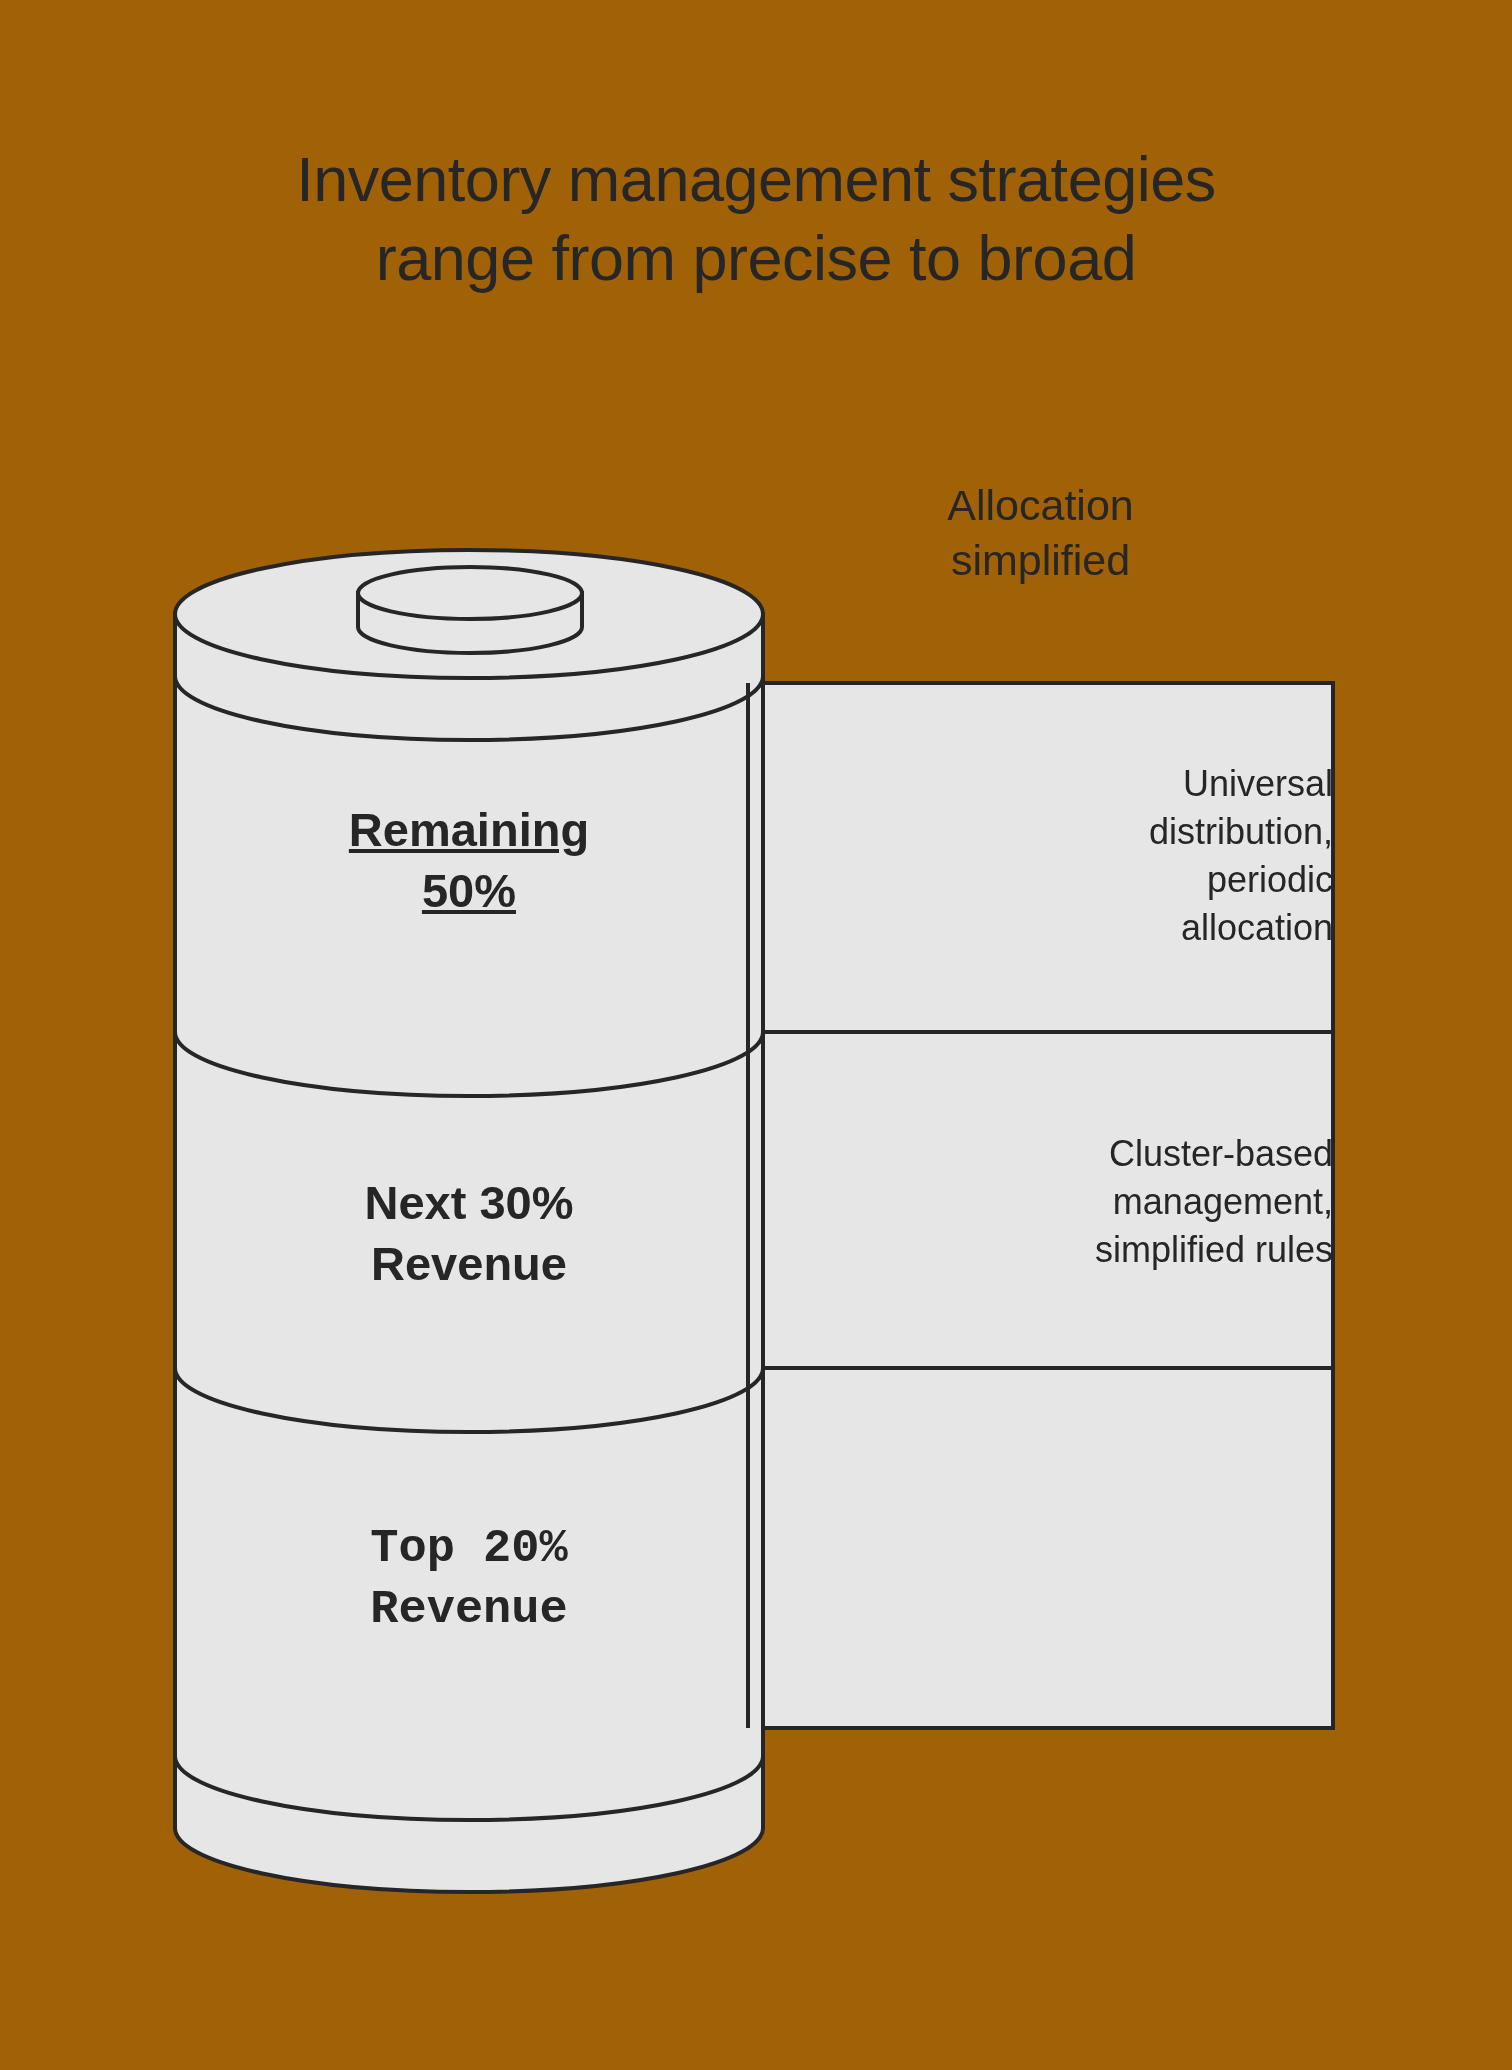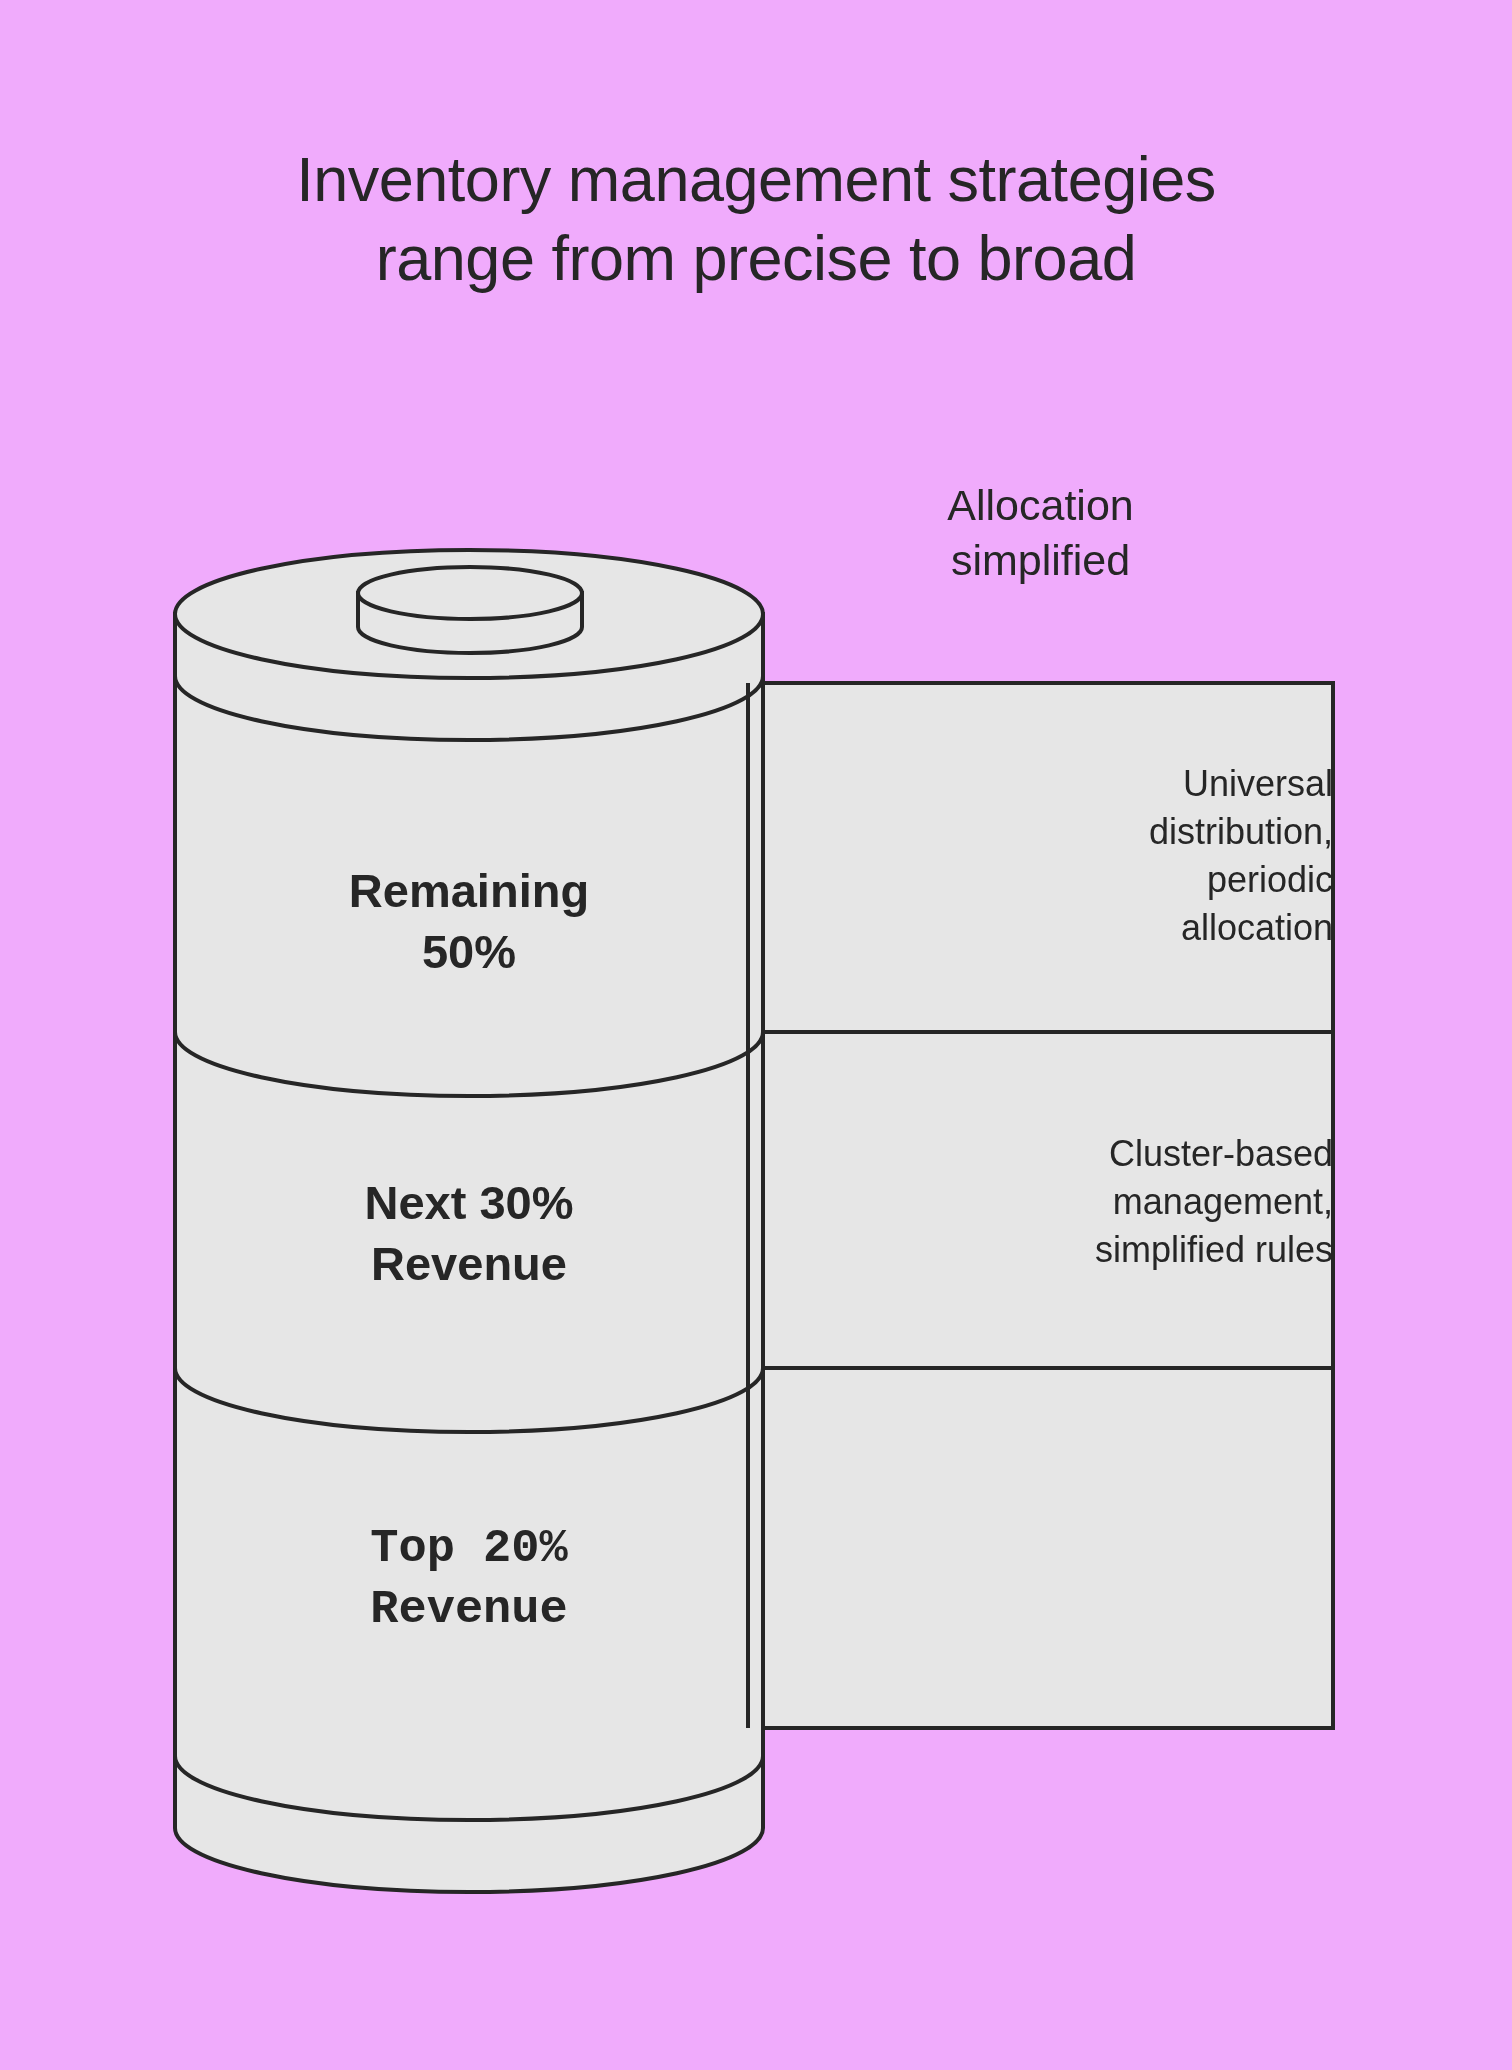--- a/index.html
+++ b/index.html
@@ -7,21 +7,21 @@
     padding: 0;
     background: #ffffff;
   }
   body {
     font-family: "Liberation Sans", sans-serif;
   }
   #canvas {
     position: relative;
     width: 1512px;
     height: 2070px;
-    background: #f0abfc;
+    background: #a16207;
     overflow: hidden;
   }
 
   
   #title {
     position: absolute;
     left: 0;
     top: 140px;
     width: 1512px;
     text-align: center;
@@ -61,21 +61,21 @@
     position: absolute;
     text-align: center;
     color: #262626;
     font-size: 47px;
     line-height: 1.3;
     font-weight: 700;
     width: 588px;
     left: 175px;
   }
   .cyl-label span { display: block; }
-  #cyl-label-0 { top: 860px; }
+  #cyl-label-0 { top: 799px; text-decoration: underline; }
   #cyl-label-1 { top: 1172px; }
   #cyl-label-2 { top: 1518px; font-family: Liberation Mono, monospace; }
 
   
   .panel-text {
     position: absolute;
     left: 748px;
     width: 585px;
     text-align: right;
     color: #262626;

